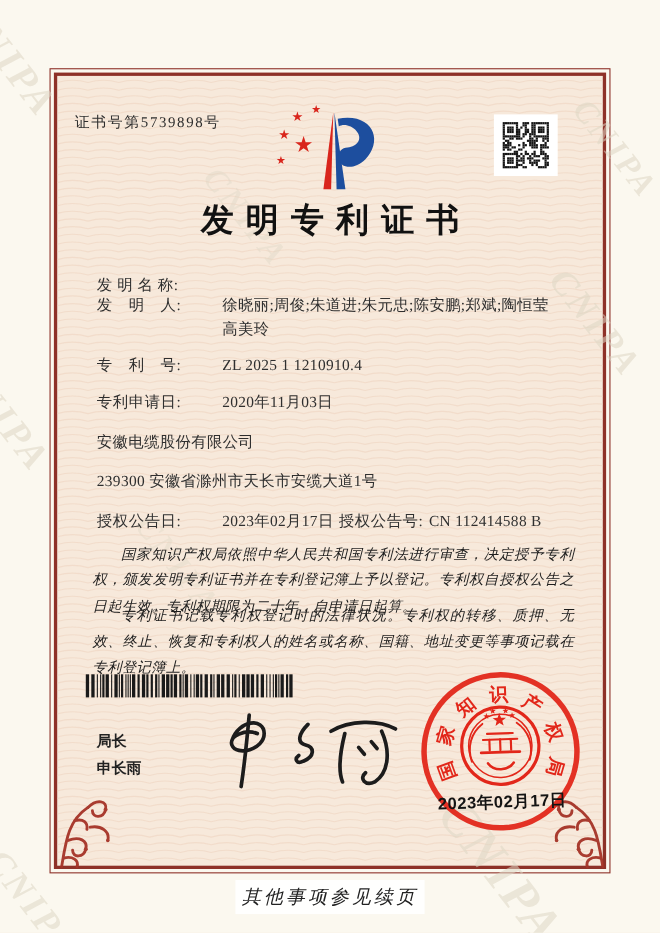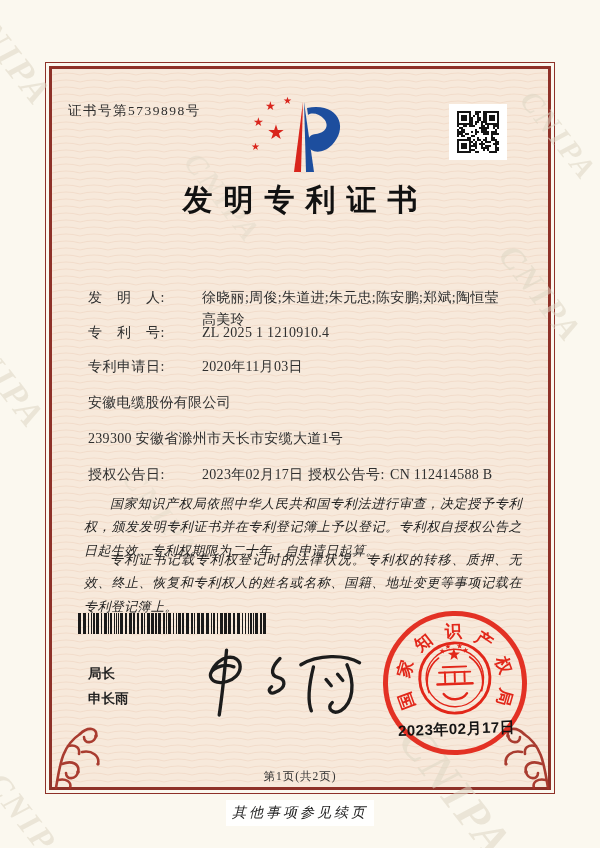--- a/index.html
+++ b/index.html
@@ -76,21 +76,21 @@
           transform:translate(-50%,-50%);}
   .seal-date{position:absolute;left:0;top:113px;width:100%;text-align:center;
              font-size:15px;font-weight:bold;color:#141414;letter-spacing:.5px;
              font-family:"Liberation Sans","DejaVu Sans",sans-serif;}
 
   .page-no{position:absolute;left:0;top:769px;width:100%;text-align:center;
            font-size:11.5px;color:#333;letter-spacing:1px;}
 
   .note-wrap{position:absolute;left:0;top:800px;width:100%;text-align:center;}
   .note{display:inline-block;background:rgba(255,255,255,.9);
-        padding:4px 6px;font-size:14px;font-style:italic;color:#222;
+        padding:4px 6px;font-size:17px;font-style:italic;color:#222;
         letter-spacing:3px;}
 
   .ornament{position:absolute;width:70px;height:78px;opacity:.95;}
   .ornament path{fill:none;stroke:#a53327;stroke-width:2.6;
                  stroke-linecap:round;stroke-linejoin:round;}
   .ornament circle{fill:#a53327;}
   .orn-left{left:52px;top:712px;}
   .orn-right{left:482px;top:712px;transform:scaleX(-1);}
 </style>
 </head>
@@ -499,22 +499,23 @@
           <i style="left:32px;top:40px"></i>
           <i style="left:34px;top:40px"></i>
           <i style="left:36px;top:40px"></i>
           <i style="left:38px;top:40px"></i>
         </div>
     </div>
 
     <div class="title">发明专利证书</div>
 
     <div class="frow" style="top:250px">
-    </div>
-    <div class="frow" style="top:287px">
+      <span class="flabel">发 明 名 称:</span>
+    </div>
+    <div class="frow" style="top:268px">
       <span class="flabel">发　明　人:</span>
       <span class="fvalue">徐晓丽;周俊;朱道进;朱元忠;陈安鹏;郑斌;陶恒莹
 高美玲</span>
     </div>
     <div class="frow" style="top:322px">
       <span class="flabel">专　利　号:</span>
       <span class="fvalue">ZL 2025 1 1210910.4</span>
     </div>
     <div class="frow" style="top:356px">
       <span class="flabel">专利申请日:</span>
@@ -635,20 +636,19 @@
             <polygon points="40.0,9.5 41.6,13.8 46.2,14.0 42.6,16.8 43.8,21.3 40.0,18.7 36.2,21.3 37.4,16.8 33.8,14.0 38.4,13.8"></polygon>
             <polygon points="28.0,9.0 28.7,11.0 30.9,11.1 29.2,12.4 29.8,14.4 28.0,13.3 26.2,14.4 26.8,12.4 25.1,11.1 27.3,11.0"></polygon>
             <polygon points="34.0,4.5 34.7,6.5 36.9,6.6 35.2,7.9 35.8,9.9 34.0,8.8 32.2,9.9 32.8,7.9 31.1,6.6 33.3,6.5"></polygon>
             <polygon points="46.0,4.5 46.7,6.5 48.9,6.6 47.2,7.9 47.8,9.9 46.0,8.8 44.2,9.9 44.8,7.9 43.1,6.6 45.3,6.5"></polygon>
             <polygon points="52.0,9.0 52.7,11.0 54.9,11.1 53.2,12.4 53.8,14.4 52.0,13.3 50.2,14.4 50.8,12.4 49.1,11.1 51.3,11.0"></polygon>
           </g>
       </svg>
       <div class="seal-date">2023年02月17日</div>
     </div>
 
-    <div class="page-no">第1页(共2页)</div>
 
     <div class="note-wrap">
       <span class="note">其他事项参见续页</span>
     </div>
 
   </div>
 </div>
 
 </body></html>

